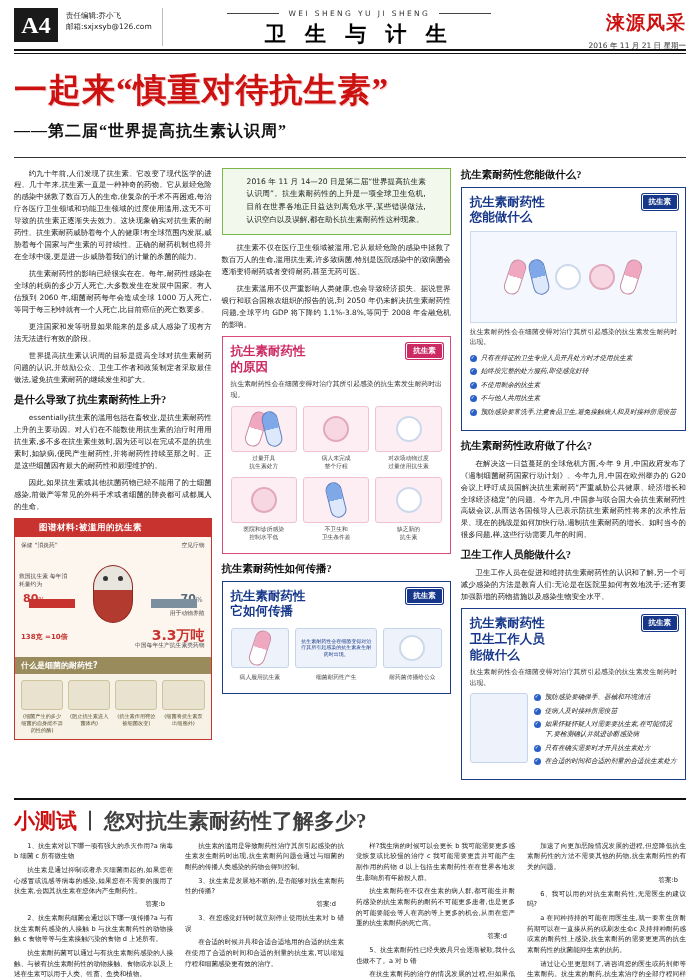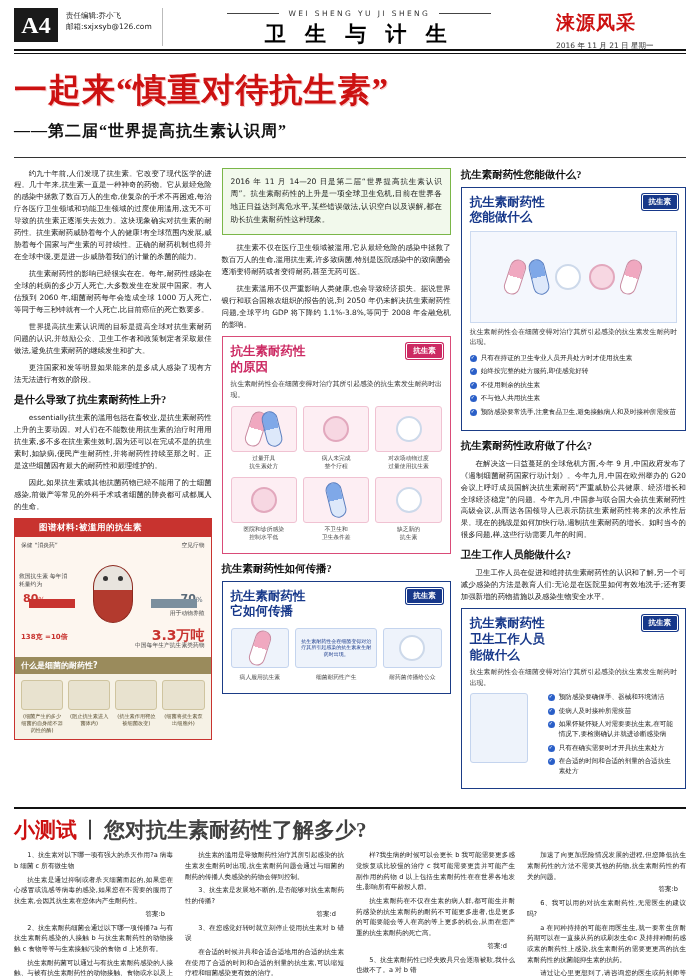--- a/index.html
+++ b/index.html
@@ -29,21 +29,21 @@
     font-size: 7.5px; letter-spacing: 2.4px; color: #333;
     margin-top: 1px; white-space: nowrap;
   }
   .pinyin-row { display: flex; align-items: center; justify-content: center; gap: 9px; }
   .pinyin-row .dash { flex: 0 0 52px; height: 1px; background: #444; }
   .big-title {
     font-size: 21px; font-weight: bold; letter-spacing: 7px;
     font-family: "Liberation Serif", serif; margin-top: 2px; color: #000;
   }
   .brand {
-    text-align: left; min-width: 130px; padding-top: 2px;
+    text-align: right; min-width: 130px; padding-top: 2px;
   }
   .brand-name {
     color: #cc1111; font-size: 19px; font-weight: bold; letter-spacing: 1px;
     font-family: "Liberation Serif", serif;
   }
   .brand-date { font-size: 7.5px; color: #333; margin-top: 5px; }
   .rule-thick { height: 2px; background: #111; margin-top: 3px; }
   .rule-thin { height: 1px; background: #111; margin-top: 1.5px; }
 
   
@@ -69,21 +69,21 @@
     font-size: 7.4px; line-height: 1.62; text-align: justify;
     color: #1a1a1a; text-indent: 2em; margin-bottom: 5px;
   }
   .q-head {
     font-size: 10.5px; font-weight: bold; color: #111; margin: 7px 0 5px;
     font-family: Liberation Serif, serif;
   }
 
   
   .intro-box {
-    border: 1px solid #7ab648; background: #f2f9ec; padding: 7px 8px;
+    border: 1px solid #7ab648; background: #f2f9ec; padding: 7px 24px;
     font-size: 7.6px; line-height: 1.7; text-align: justify; color: #1a1a1a;
     margin-bottom: 7px;
   }
 
   
   .card { position: relative; border: 1px solid #1b3c86; background: #fff; margin-bottom: 8px; }
   .card-pink { border-color: #d94b78; }
   .card-inner { padding: 7px 8px 8px; }
   .card-title {
     font-size: 12.5px; font-weight: bold; color: #17388a; line-height: 1.25;
@@ -91,21 +91,21 @@
   }
   .card-title.pink { color: #cc2a63; }
   .card-sub { font-size: 6.8px; color: #333; line-height: 1.55; margin-top: 4px; text-align: justify;}
   .badge {
     position: absolute; top: 6px; right: 7px; background: #17388a; color: #fff;
     font-size: 7.5px; padding: 2px 6px; border-radius: 2px; font-weight: bold;
     border: 1px solid #fff; box-shadow: 0 0 0 1px #17388a;
   }
   .badge.pink { background: #cc2a63; box-shadow: 0 0 0 1px #cc2a63; }
 
-  .bullets { margin-top: 6px; }
+  .bullets { margin-top: 6px; font-style: italic; }
   .bullet { display: flex; align-items: flex-start; gap: 4px; font-size: 6.6px;
     line-height: 1.45; margin-bottom: 4px; color: #222; }
   .bullet .dot {
     flex: 0 0 7px; height: 7px; border-radius: 50%; background: #2a5fc8;
     margin-top: 1px; position: relative;
   }
   .bullet .dot::after { content: "✓"; position: absolute; color: #fff; font-size: 5px;
     left: 1px; top: -1px; }
 
   .art-row { display: flex; gap: 6px; justify-content: space-around; margin: 6px 0 3px; }
@@ -203,22 +203,22 @@
     <div class="headline">一起来“慎重对待抗生素”</div>
     <div class="subhead">——第二届“世界提高抗生素认识周”</div>
   </div>
   <div class="rule-head"></div>
 
   <div class="grid">
 
     <div class="col-a">
       <p class="body-text">约九十年前,人们发现了抗生素。它改变了现代医学的进程。几十年来,抗生素一直是一种神奇的药物。它从最经危险的感染中拯救了数百万人的生命,使复杂的手术不再困难,每治疗各医疗卫生领域和功能卫生领域的过度使用滥用,这无不可导致的抗生素正逐渐失去效力。这块现象确实对抗生素的耐药性。抗生素耐药威胁着每个人的健康!有全球范围内发展,威胁着每个国家与产生素的可持续性。正确的耐药机制也得并在全球中缓,更是进一步威胁着我们的计量的杀菌的能力。</p>
       <p class="body-text">抗生素耐药性的影响已经很实在在。每年,耐药性感染在全球的耗病的多少万人死亡,大多数发生在发展中国家。有人估预到 2060 年,细菌耐药每年会造成全球 1000 万人死亡,等同于每三秒钟就有一个人死亡,比目前癌症的死亡数要多。</p>
+      <p class="body-text">更注国家和发等明显如果能来的是多成人感染了现有方法无法进行有效的阶段。</p>
       <p class="body-text">世界提高抗生素认识周的目标是提高全球对抗生素耐药问题的认识,并鼓励公众、卫生工作者和政策制定者采取最佳做法,避免抗生素耐药的继续发生和扩大。</p>
-      <p class="body-text">更注国家和发等明显如果能来的是多成人感染了现有方法无法进行有效的阶段。</p>
       <div class="q-head">是什么导致了抗生素耐药性上升?</div>
       <p class="body-text">essentially抗生素的滥用包括在畜牧业,是抗生素耐药性上升的主要动因。对人们在不能数使用抗生素的治疗时用用抗生素,多不多在抗生素生效时,因为还可以在完成不是的抗生素时,如缺病,便民产生耐药性,并将耐药性持续至那之时。正是这些细菌因有最大的耐药性和最理维护的。</p>
       <p class="body-text">因此,如果抗生素或其他抗菌药物已经不能用了的士细菌感染,前做产等常见的外科手术或者细菌的肺炎都可成都属人的生命。</p>
 
       <div class="chart-card">
         <div class="chart-head">图谱材料:被滥用的抗生素</div>
         <div class="chart-body">
           <div class="lbl" style="left:6px;top:4px;">保健  “消炎药”</div>
           <div class="lbl" style="right:6px;top:4px;">空见疗物</div>
           <div class="capsule-big">
@@ -410,21 +410,21 @@
       <div class="q-head">卫生工作人员能做什么?</div>
       <p class="body-text">卫生工作人员在促进和维持抗生素耐药性的认识和了解,另一个可减少感染的方法是教育人们:无论是在医院里如何有效地洗手;还有要加强新增的药物措施以及感染生物安全水平。</p>
 
       <div class="card">
         <div class="badge">抗生素</div>
         <div class="card-inner">
           <div class="card-title" style="white-space:pre-line;">抗生素耐药性
 卫生工作人员
 能做什么</div>
           <div class="card-sub">抗生素耐药性会在细菌变得对治疗其所引起感染的抗生素发生耐药时出现。</div>
-          <div style="display:flex;gap:20px;margin-top:5px;">
+          <div style="display:flex;gap:6px;margin-top:5px;">
             <div style="flex:0 0 58px;">
               <div style="height:70px;background:#eef3fb;border:1px solid #c4d4ee;border-radius:3px;"></div>
             </div>
             <div class="bullets" style="flex:1;margin-top:0;">
               <div class="bullet">
                   <span class="dot"></span>
                   <span>预防感染要确保手、器械和环境清洁</span>
                 </div>
               <div class="bullet">
                   <span class="dot"></span>

